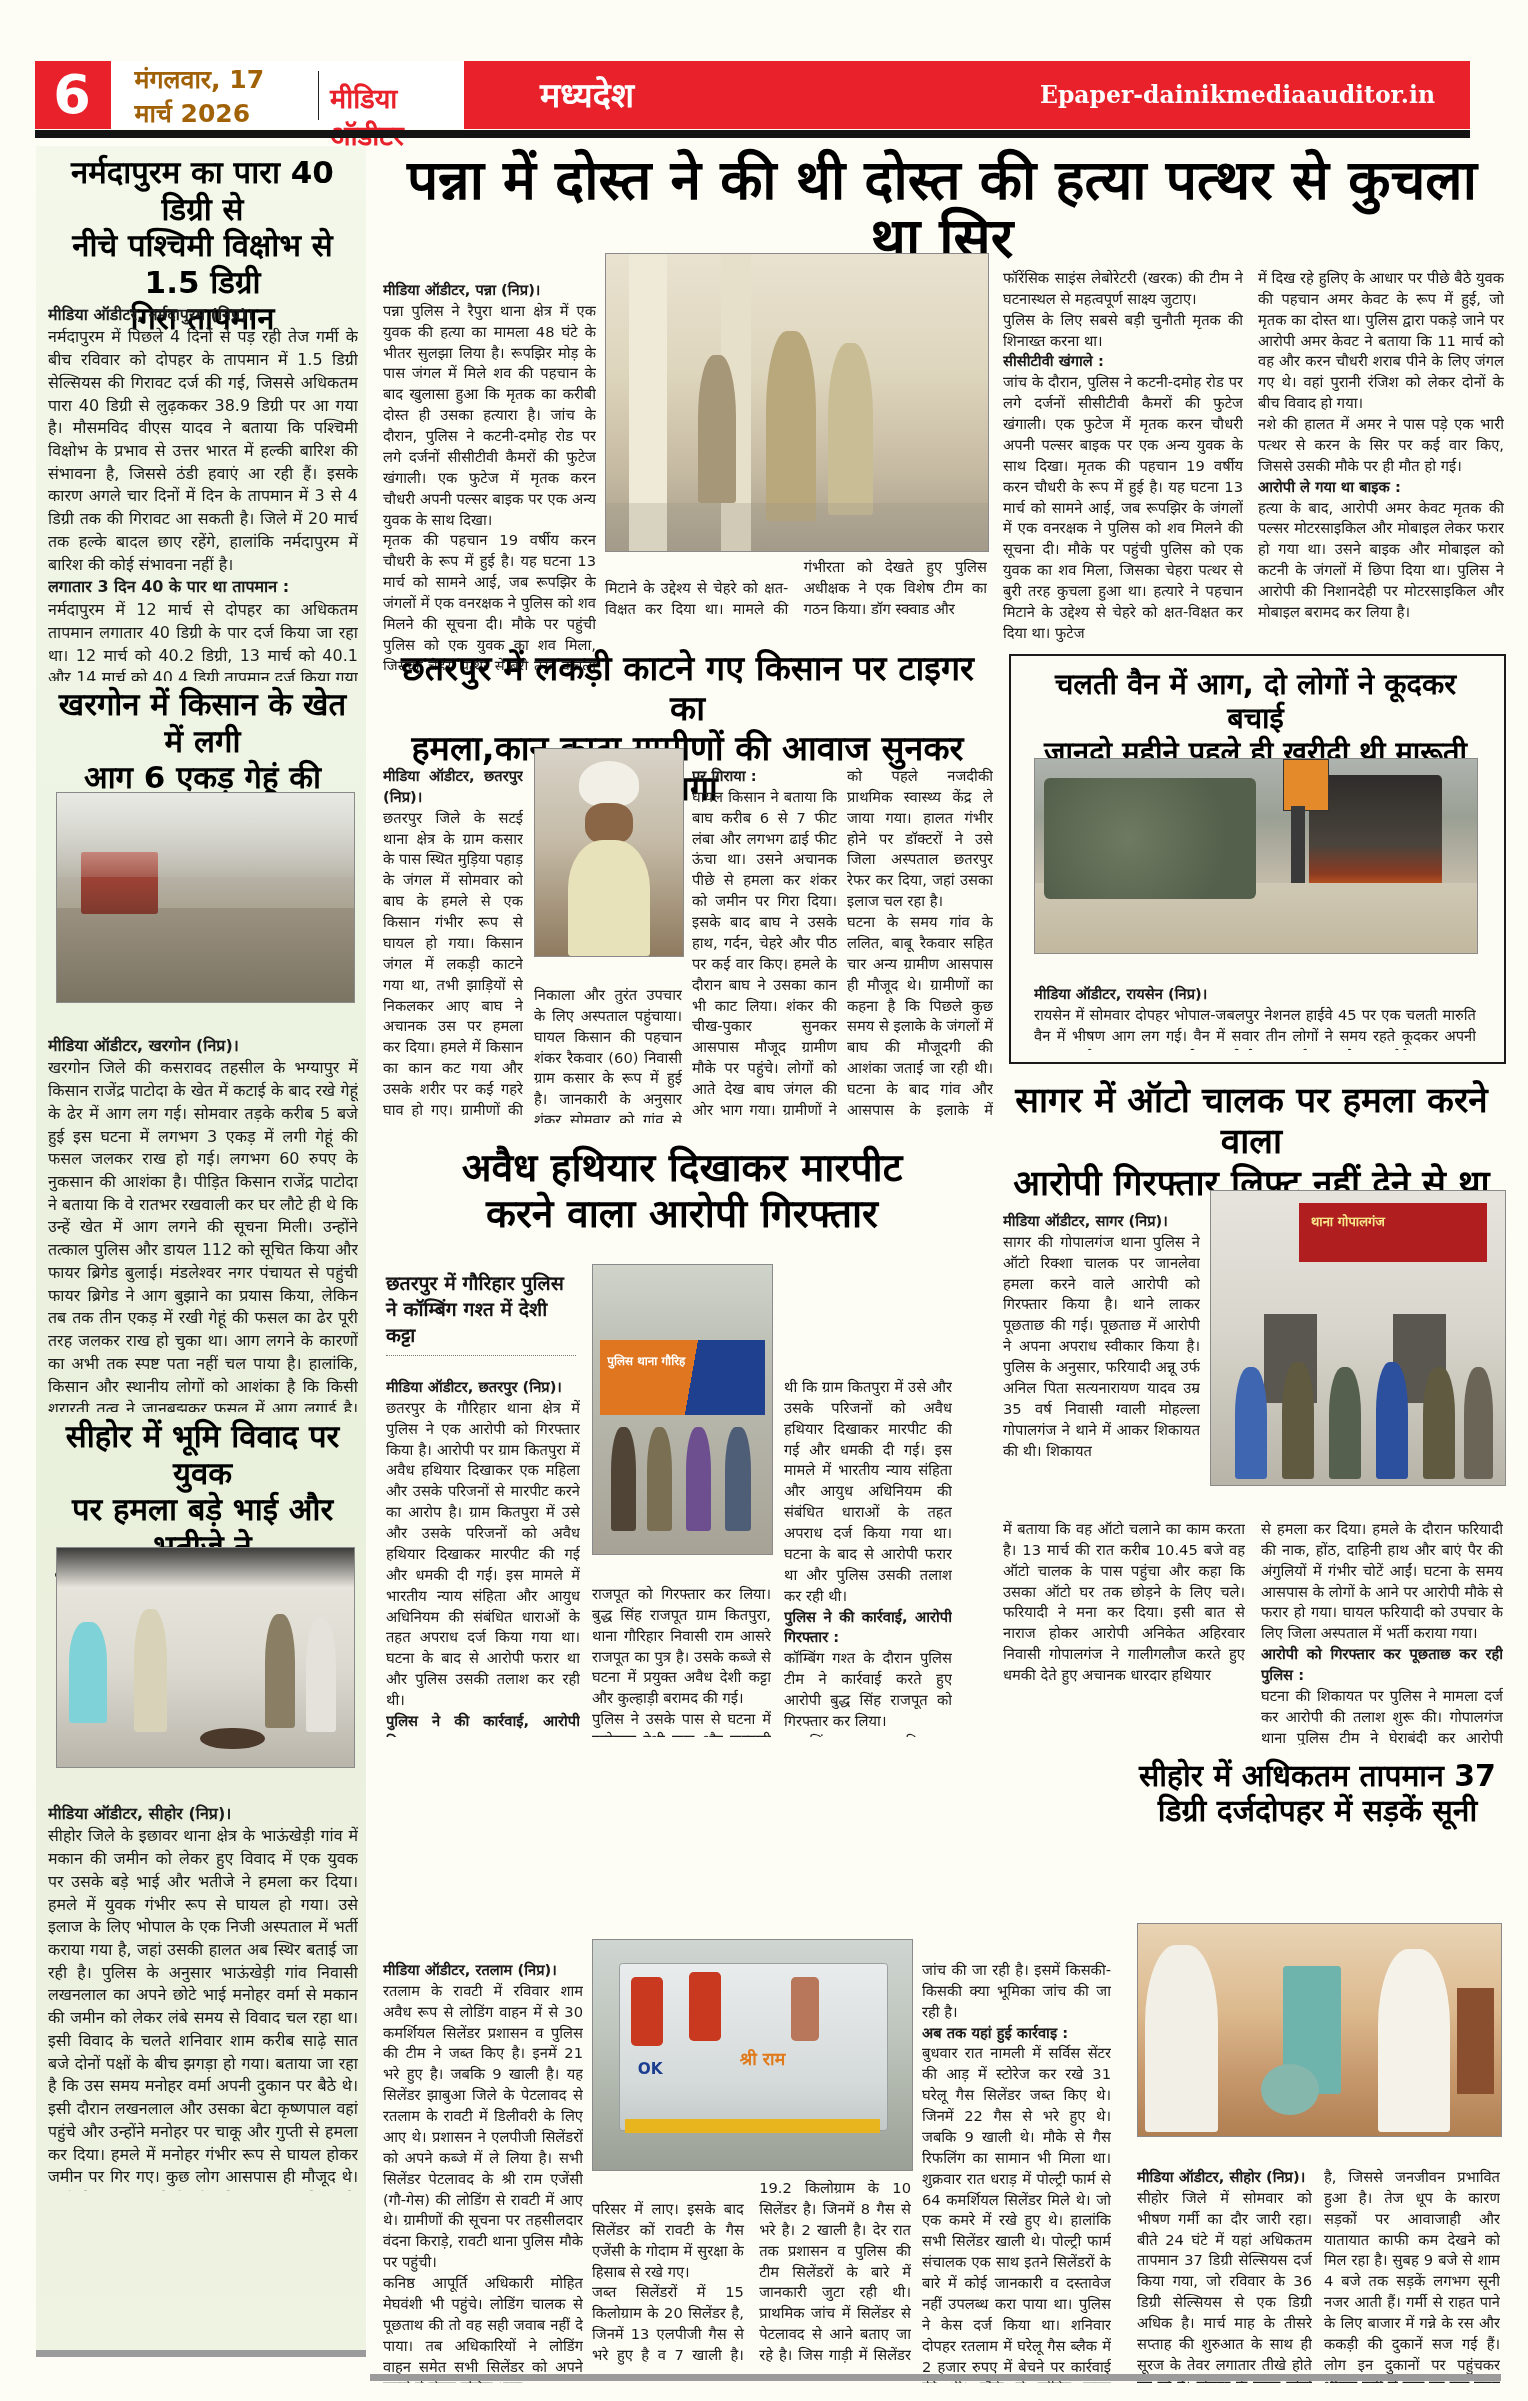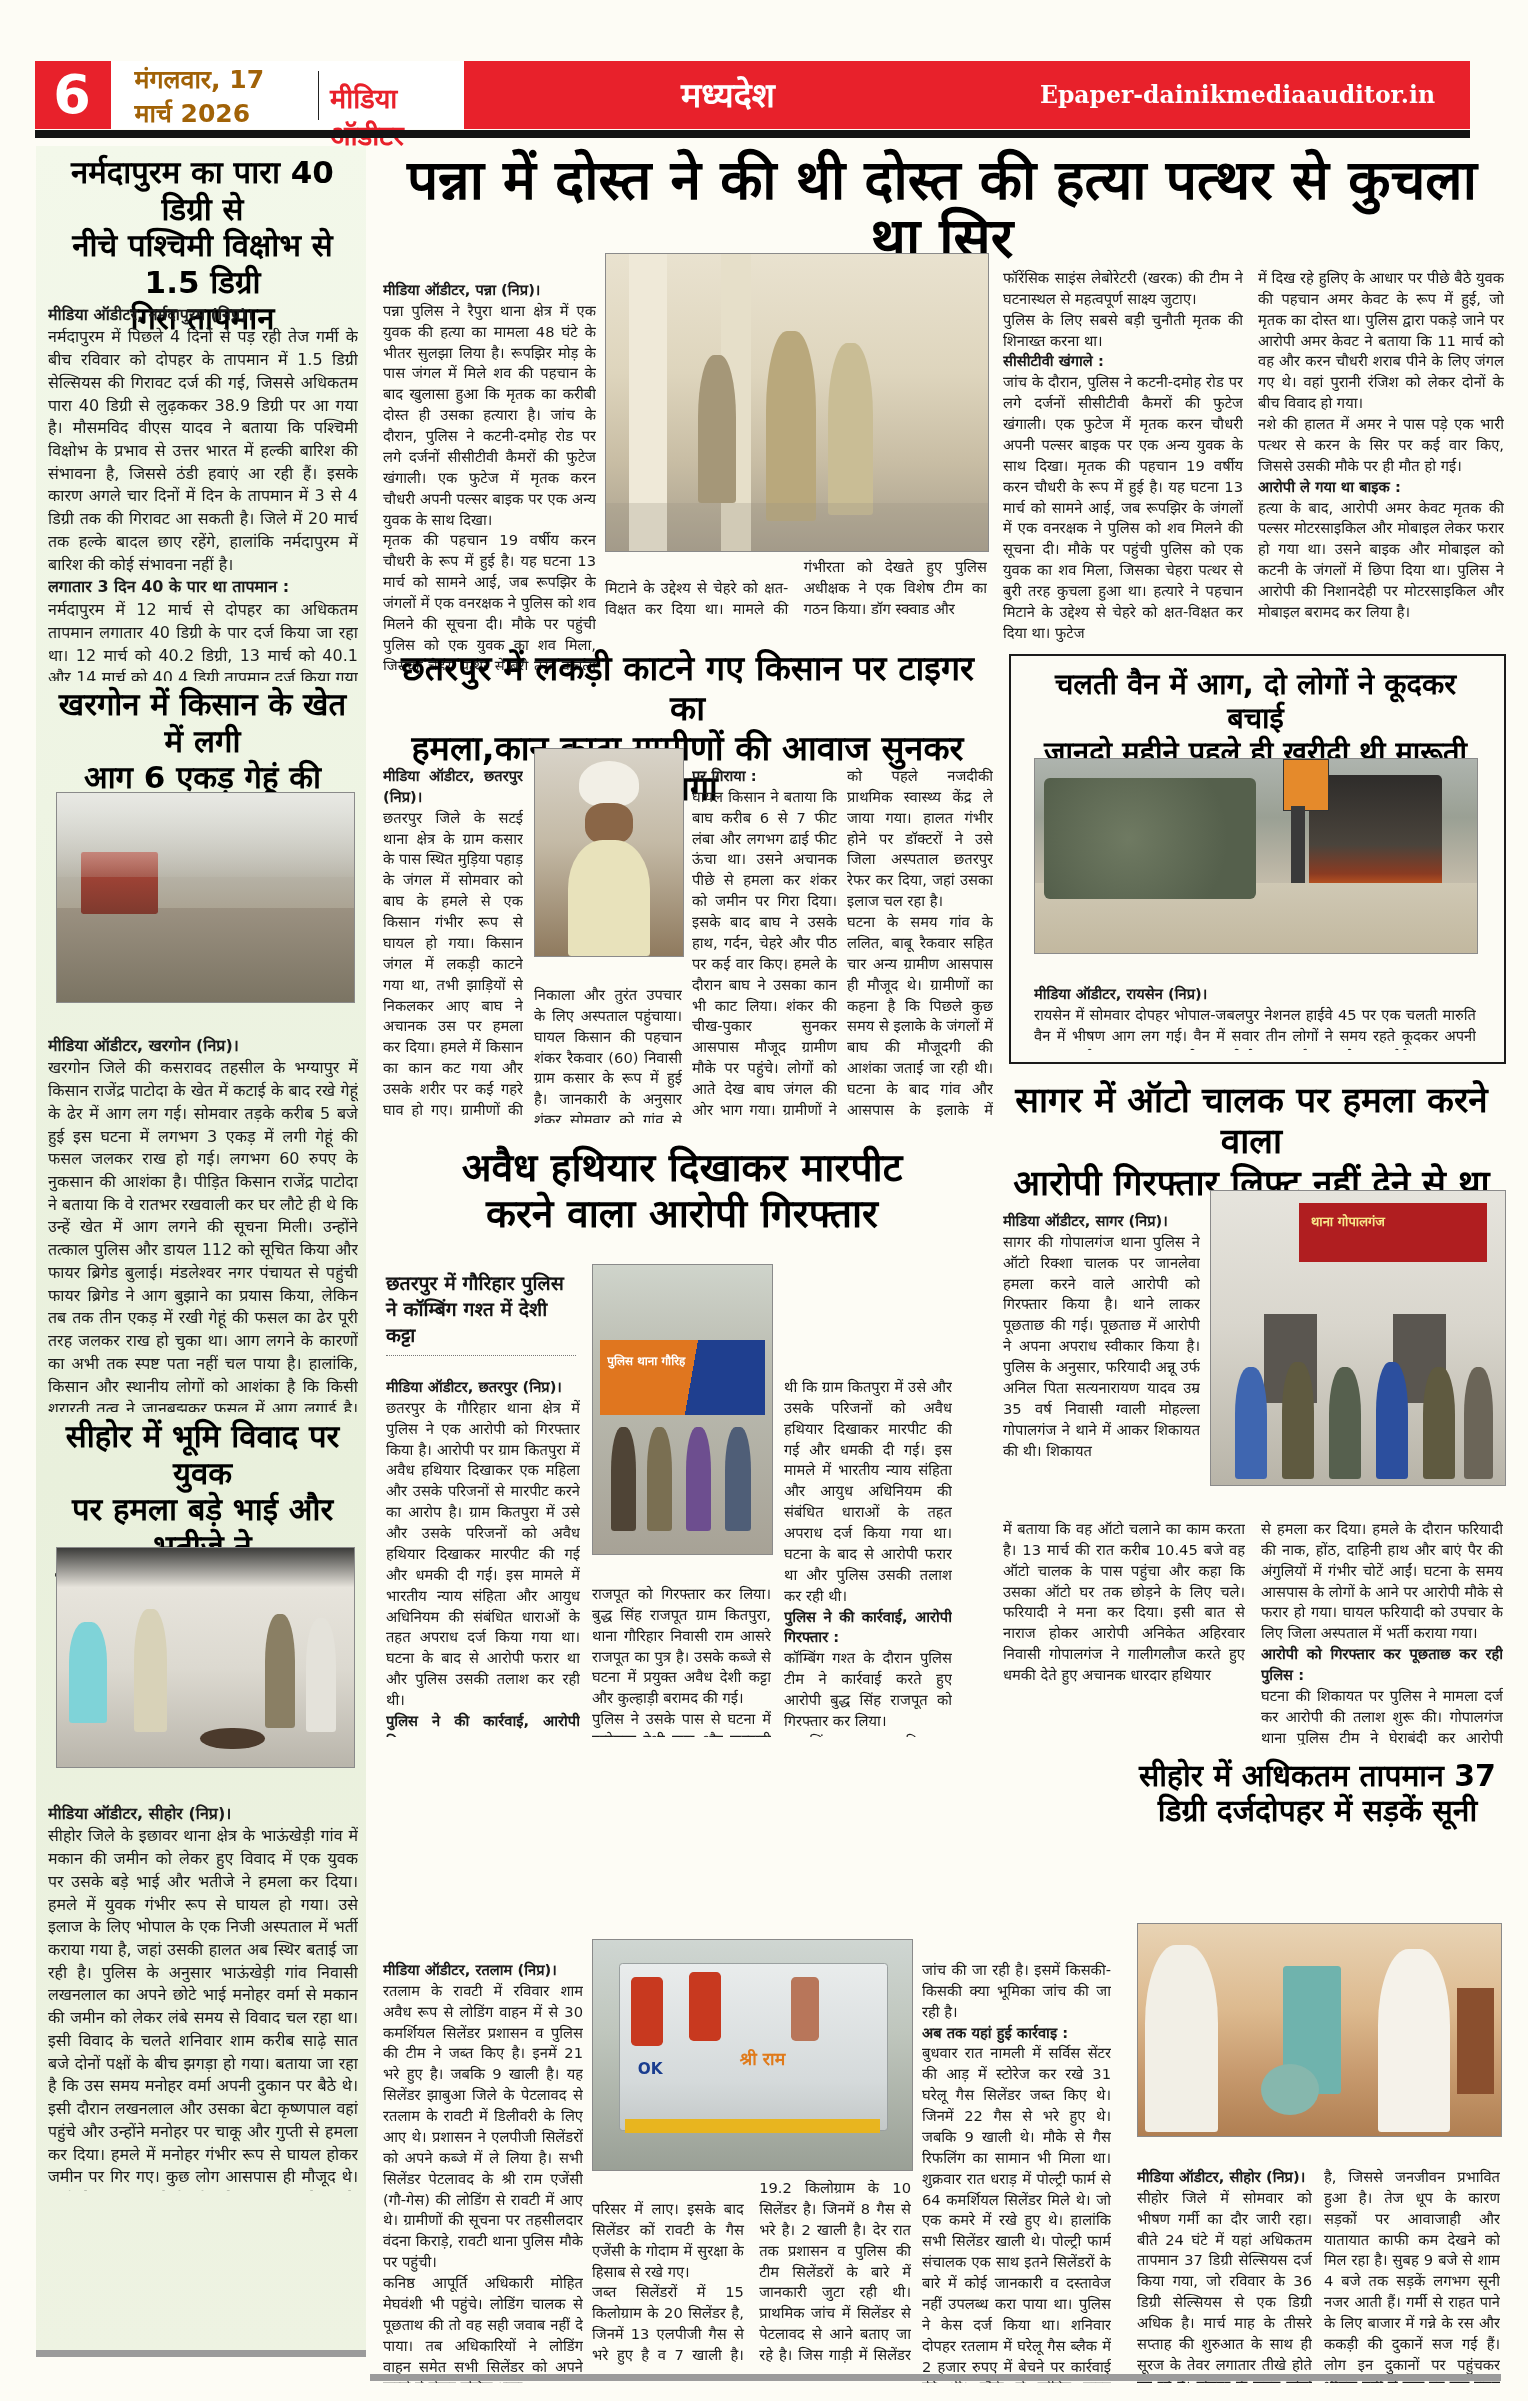--- a/index.html
+++ b/index.html
@@ -8,21 +8,21 @@
   
   .hdr{position:absolute;left:35px;top:61px;width:1435px;height:68px;background:#e8212b;}
   .hdr .pageno{position:absolute;left:10.6px;top:1.2px;width:53px;height:66px;color:#ffffff;
        font-size:54px;font-weight:bold;line-height:66px;text-align:center;}
   .hdr .datebox{position:absolute;left:76px;top:0;width:353px;height:68px;background:#ffffff;
        display:flex;align-items:center;}
   .hdr .date{font-size:25px;font-weight:bold;color:#a16207;padding-left:23.5px;width:194px;}
   .hdr .vline{width:1.8px;height:49px;background:#222;margin:0 10.6px;}
   .hdr .masthead{font-size:27px;font-weight:bold;color:#e8212b;margin-top:41px;}
   .hdr .edition{position:absolute;left:505px;top:0;width:235px;height:68px;color:#fff;
-       font-size:34px;font-weight:bold;line-height:68px;text-align:right;}
+       font-size:34px;font-weight:bold;line-height:68px;text-align:left;}
   .hdr .site{position:absolute;right:35px;top:0;height:68px;color:#fff;font-family:"DejaVu Serif",serif;
        font-size:23.5px;font-weight:bold;line-height:68px;}
   .hdr-rule{position:absolute;left:35px;top:130px;width:1435px;height:8.2px;background:#141414;}
   
   .left-rail{position:absolute;left:36px;top:146px;width:330px;height:2210px;
       background:linear-gradient(180deg,#f3f8ea,#e9f0dc 60%,#eef3e2);}
   
   .hl{position:absolute;font-weight:bold;color:#000000;text-align:center;white-space:pre-line;line-height:1.18;}
   .bd{position:absolute;font-size:14.7px;line-height:1.42;text-align:justify;color:#1b1b1b;
       white-space:pre-line;overflow:hidden;}

